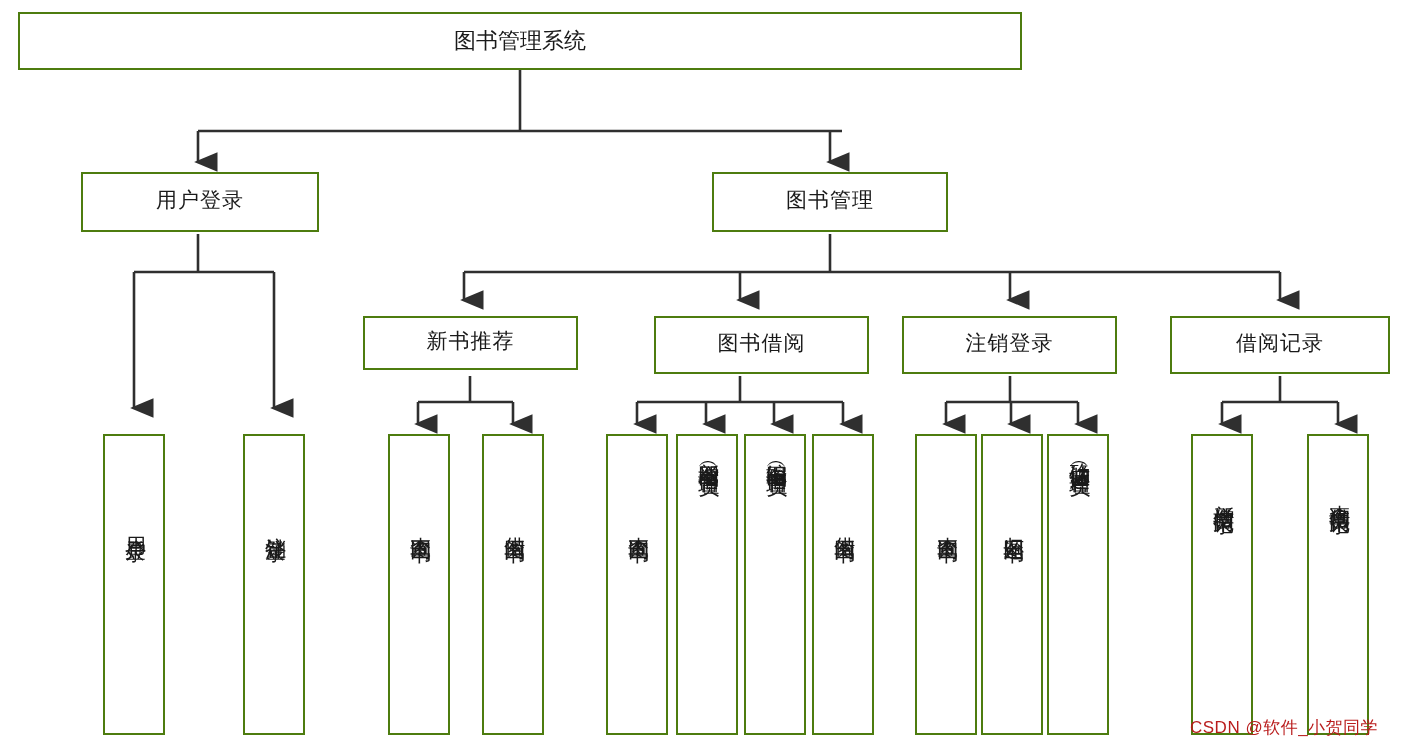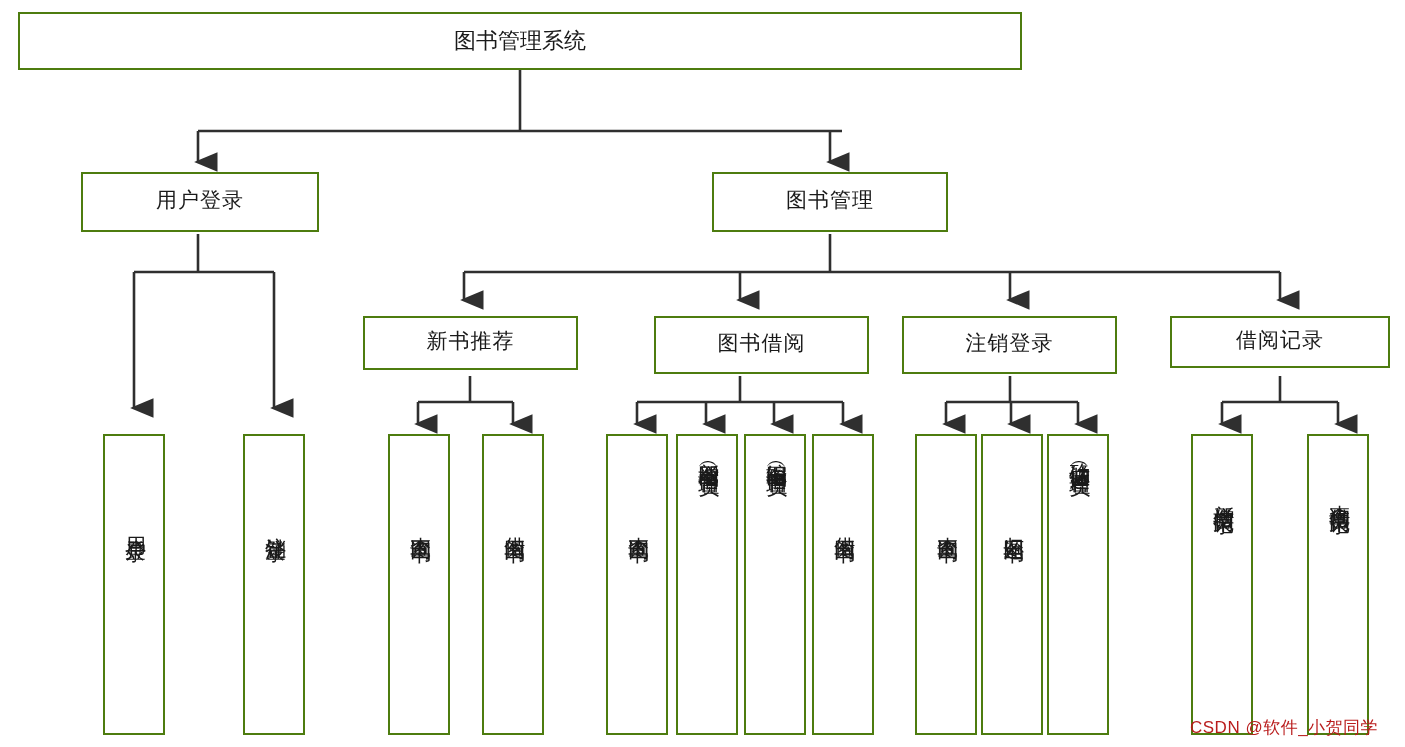--- a/index.html
+++ b/index.html
@@ -128,21 +128,21 @@
   <div class="node h" style="left:81px; top:172px; width:238px; height:60px;">用户登录</div>
 
   <div class="node h" style="left:712px; top:172px; width:236px; height:60px;">图书管理</div>
 
   <div class="node h" style="left:363px; top:316px; width:215px; height:54px;">新书推荐</div>
 
   <div class="node h" style="left:654px; top:316px; width:215px; height:58px;">图书借阅</div>
 
   <div class="node h" style="left:902px; top:316px; width:215px; height:58px;">注销登录</div>
 
-  <div class="node h" style="left:1170px; top:316px; width:220px; height:52px;">借阅记录</div>
+  <div class="node h" style="left:1170px; top:316px; width:220px; height:58px;">借阅记录</div>
 
   <div class="node leaf leaf-short" style="left:103px; top:434px; width:62px; height:301px;">
     <span class="vtext">用户登录</span>
   </div>
   <div class="node leaf leaf-short" style="left:243px; top:434px; width:62px; height:301px;">
     <span class="vtext">注销登录</span>
   </div>
 
   <div class="node leaf leaf-short" style="left:388px; top:434px; width:62px; height:301px;">
     <span class="vtext">查询图书</span>

